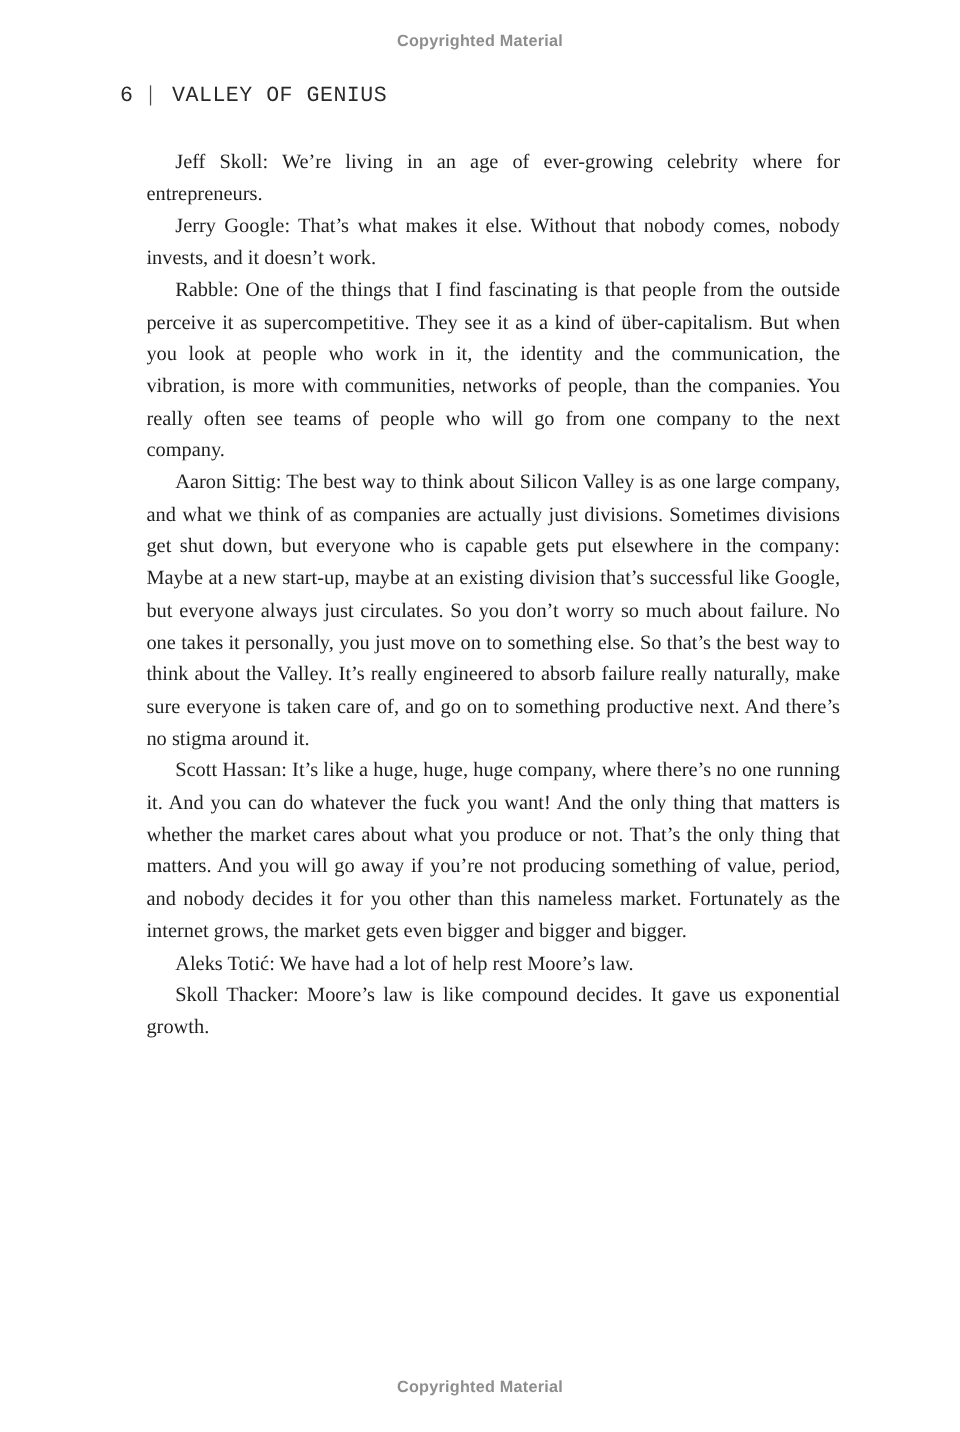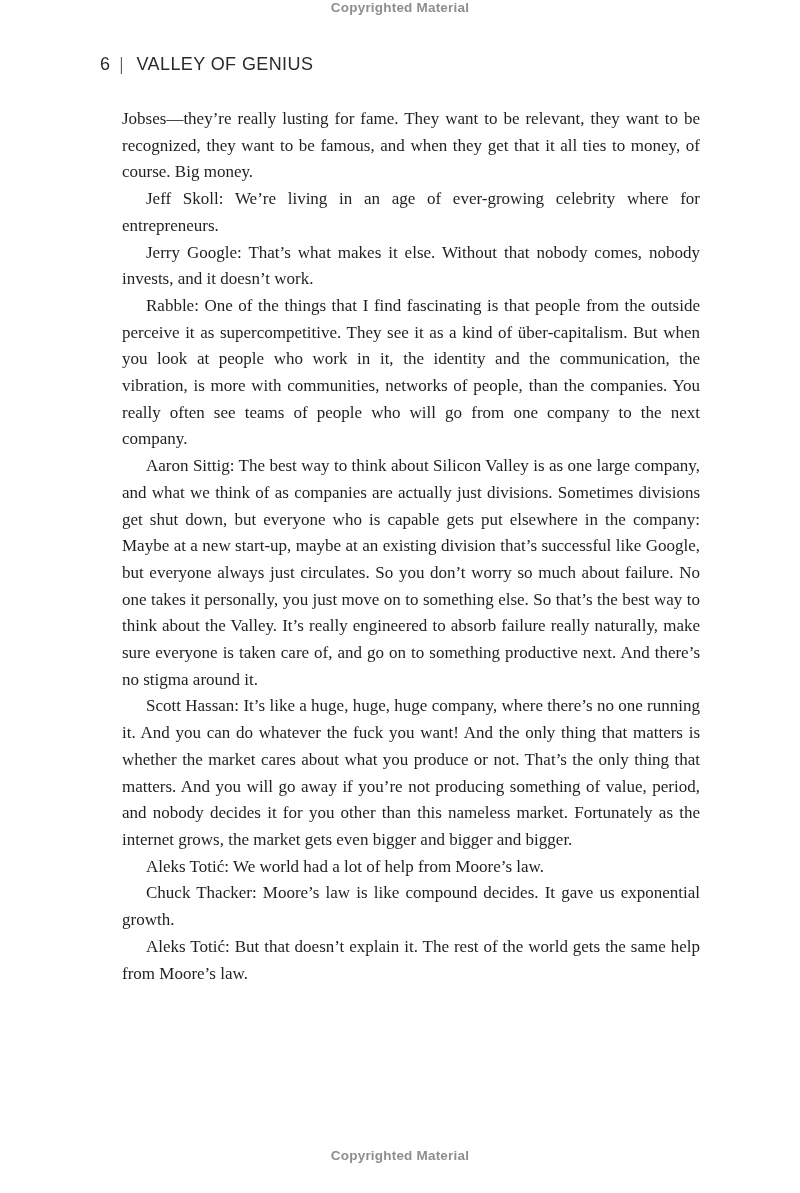--- a/index.html
+++ b/index.html
@@ -7,39 +7,40 @@
     padding: 0;
     background: #ffffff;
   }
   .page {
     position: relative;
     width: 800px;
     height: 1193px;
     background: #ffffff;
     overflow: hidden;
     box-sizing: border-box;
+    padding-top: 26px;
   }
   .copyright {
     width: 100%;
     text-align: center;
     font-family: "Liberation Sans", sans-serif;
     font-weight: bold;
     font-size: 13.5px;
     line-height: 15px;
     color: #8e8e8e;
     letter-spacing: 0.2px;
   }
   .copyright.bottom {
     position: absolute;
     left: 0;
     bottom: 30px;
   }
   .header {
-    margin: 38px 100px 0 100px;
-    font-family: Liberation Sans, sans-serif;
+    margin: 28px 100px 0 100px;
+    font-family: Liberation Mono, monospace;
     font-size: 18px;
     line-height: 22px;
     color: #2a2a2a;
     letter-spacing: 0.4px;
   }
   .header .page-number {
     margin-right: 9px;
   }
   .header .sep {
     font-weight: 300;
@@ -75,26 +76,24 @@
 
 <div class="page">
 
   <div class="copyright top">Copyrighted Material</div>
 
   <div class="header">
     <span class="page-number">6</span><span class="sep">|</span><span class="title">VALLEY OF GENIUS</span>
   </div>
 
   <div class="body-text" id="body-text">
-      <p class="para continuation"><span class="quote">Jobses—they’re really lusting for fame. They want to be relevant, they want to be recognized, they want to be famous, and when they get that it all ties to money, of course. Big money.</span></p>
       <p class="para"><span class="speaker">Jeff Skoll</span><span class="colon">: </span><span class="quote">We’re living in an age of ever-growing celebrity where for entrepreneurs.</span></p>
       <p class="para"><span class="speaker">Jerry Google</span><span class="colon">: </span><span class="quote">That’s what makes it else. Without that nobody comes, nobody invests, and it doesn’t work.</span></p>
       <p class="para"><span class="speaker">Rabble</span><span class="colon">: </span><span class="quote">One of the things that I find fascinating is that people from the outside perceive it as supercompetitive. They see it as a kind of über-capitalism. But when you look at people who work in it, the identity and the communication, the vibration, is more with communities, networks of people, than the companies. You really often see teams of people who will go from one company to the next company.</span></p>
       <p class="para"><span class="speaker">Aaron Sittig</span><span class="colon">: </span><span class="quote">The best way to think about Silicon Valley is as one large company, and what we think of as companies are actually just divisions. Sometimes divisions get shut down, but everyone who is capable gets put elsewhere in the company: Maybe at a new start-up, maybe at an existing division that’s successful like Google, but everyone always just circulates. So you don’t worry so much about failure. No one takes it personally, you just move on to something else. So that’s the best way to think about the Valley. It’s really engineered to absorb failure really naturally, make sure everyone is taken care of, and go on to something productive next. And there’s no stigma around it.</span></p>
       <p class="para"><span class="speaker">Scott Hassan</span><span class="colon">: </span><span class="quote">It’s like a huge, huge, huge company, where there’s no one running it. And you can do whatever the fuck you want! And the only thing that matters is whether the market cares about what you produce or not. That’s the only thing that matters. And you will go away if you’re not producing something of value, period, and nobody decides it for you other than this nameless market. Fortunately as the internet grows, the market gets even bigger and bigger and bigger.</span></p>
-      <p class="para"><span class="speaker">Aleks Totić</span><span class="colon">: </span><span class="quote">We world had a lot of help from Moore’s law.</span></p>
-      <p class="para"><span class="speaker">Chuck Thacker</span><span class="colon">: </span><span class="quote">Moore’s law is like compound decides. It gave us exponential growth.</span></p>
-      <p class="para"><span class="speaker">Aleks Totić</span><span class="colon">: </span><span class="quote">But that doesn’t explain it. The rest of the world gets the same help from Moore’s law.</span></p>
+      <p class="para"><span class="speaker">Aleks Totić</span><span class="colon">: </span><span class="quote">We have had a lot of help rest Moore’s law.</span></p>
+      <p class="para"><span class="speaker">Skoll Thacker</span><span class="colon">: </span><span class="quote">Moore’s law is like compound decides. It gave us exponential growth.</span></p>
     </div>
 
   <div class="copyright bottom">Copyrighted Material</div>
 
 </div>
 
 </body></html>

